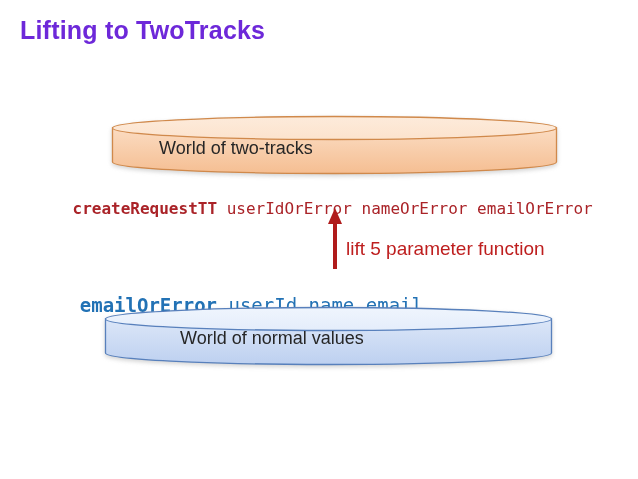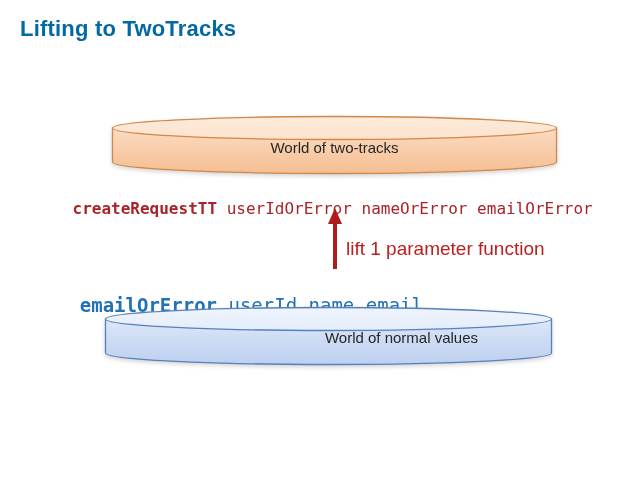--- a/index.html
+++ b/index.html
@@ -6,37 +6,37 @@
   body {
     width: 638px; height: 479px;
     background: #ffffff;
     position: relative;
     overflow: hidden;
     font-family: "Liberation Sans", sans-serif;
   }
   .slide-title {
     position: absolute;
     left: 20px; top: 16px;
-    font-size: 22px;
+    font-size: 25px;
     font-weight: bold;
-    color: #0369a1;
+    color: #6d28d9;
     letter-spacing: 0.2px;
   }
   .cylinder-wrap {
     position: absolute;
     filter: drop-shadow(0px 2px 2px rgba(130,130,130,0.35));
   }
   .cyl-top { left: 111px; top: 115px; width: 447px; height: 64px; }
   .cyl-bottom { left: 104px; top: 306px; width: 449px; height: 64px; }
   .cylinder-label {
     position: absolute;
-    text-align: center;
-    font-size: 15px;
+    font-size: 18px;
     color: #262626;
     line-height: 18px;
+    padding-left: 48px;
   }
   .cyl-top-label { left: 111px; top: 139px; width: 447px; }
   .cyl-bottom-label { left: 120px; top: 329px; width: 539px; margin-left: 12px; }
   .code-line {
     position: absolute;
     left: 34px; right: 0;
     font-family: "DejaVu Sans Mono", "Liberation Mono", monospace;
     white-space: pre;
   }
   .code-two-track {
@@ -90,21 +90,21 @@
 
   <div class="code-line code-two-track">
     <span class="code-fn">createRequestTT</span><span class="code-params">userIdOrError nameOrError emailOrError</span>
   </div>
 
   <svg class="lift-arrow" viewBox="0 0 20 62">
     <polygon points="10,0 3,16 17,16" fill="#B01B1B"></polygon>
     <rect x="8" y="14" width="4" height="47" fill="#B01B1B"></rect>
   </svg>
 
-  <div class="lift-label">lift 1 parameter function</div>
+  <div class="lift-label">lift 5 parameter function</div>
 
   <div class="code-line code-normal">
     <span class="code-fn">emailOrError</span><span class="code-params">userId name email</span>
   </div>
 
   <div class="cylinder-wrap cyl-bottom">
     <svg width="449" height="64" viewBox="0 0 449 64">
       <defs>
         <linearGradient id="blueBody" x1="0" y1="0" x2="0" y2="1">
           <stop offset="0" stop-color="#DCE7F8"></stop>

